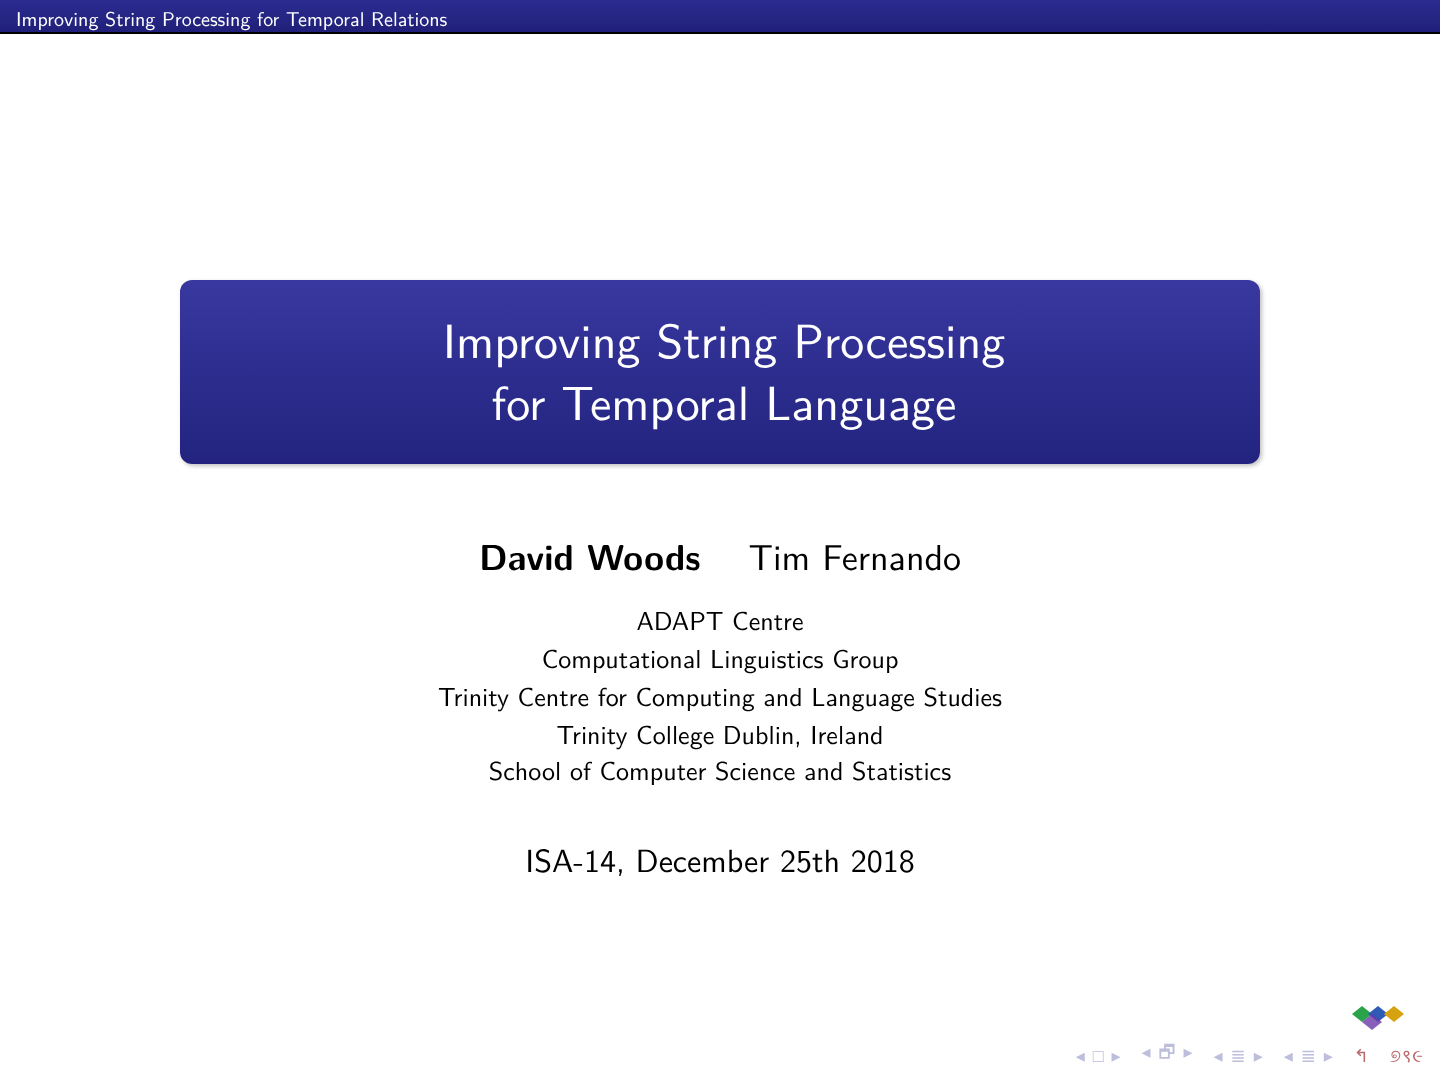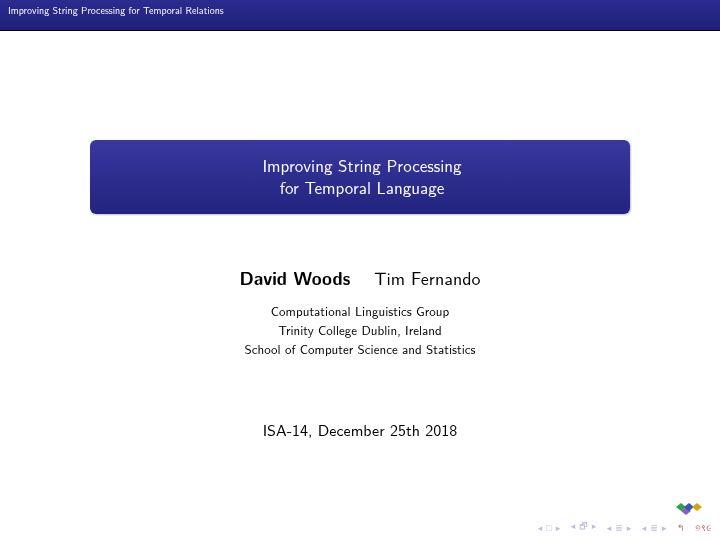--- a/index.html
+++ b/index.html
@@ -11,38 +11,38 @@
     position: relative;
     overflow: hidden;
     color: #000;
   }
   .header {
     background: #2a2a8f;
     background: linear-gradient(#2b2b90, #20207a);
     color: #fff;
     font-size: 10px;
     padding: 2px 8px 3px 8px;
-    height: 31px;
+    height: 17px;
     border-bottom: 1px solid #000;
   }
   .title-block {
     position: absolute;
     left: 50%;
     top: 140px;
     transform: translateX(-50%);
     width: 540px;
     text-align: center;
   }
   .title-box {
     background: #2a2a8f;
     background: linear-gradient(#3838a0, #23237f);
     color: #fff;
     border-radius: 6px;
     padding: 14px 20px 16px 24px;
-    font-size: 17px;
+    font-size: 24px;
     font-weight: 300;
     line-height: 1.3;
     box-shadow: 1px 1px 2px rgba(0,0,0,0.25);
   }
   .authors {
     position: absolute;
     left: 50%;
     top: 264px;
     transform: translateX(-50%);
     text-align: center;
@@ -108,21 +108,23 @@
     <div>for Temporal Language</div>
   </div>
 </div>
 
 <div class="authors">
   <span class="a1">David Woods</span>
   <span>Tim Fernando</span>
 </div>
 
 <div class="affil">
+  <div>ADAPT Centre</div>
   <div>Computational Linguistics Group</div>
+  <div>Trinity Centre for Computing and Language Studies</div>
   <div>Trinity College Dublin, Ireland</div>
   <div>School of Computer Science and Statistics</div>
 </div>
 
 <div class="venue">
   <span>ISA-14, December 25th 2018</span>
 </div>
 
 <div class="logo">
   <svg viewBox="0 0 34 20">

